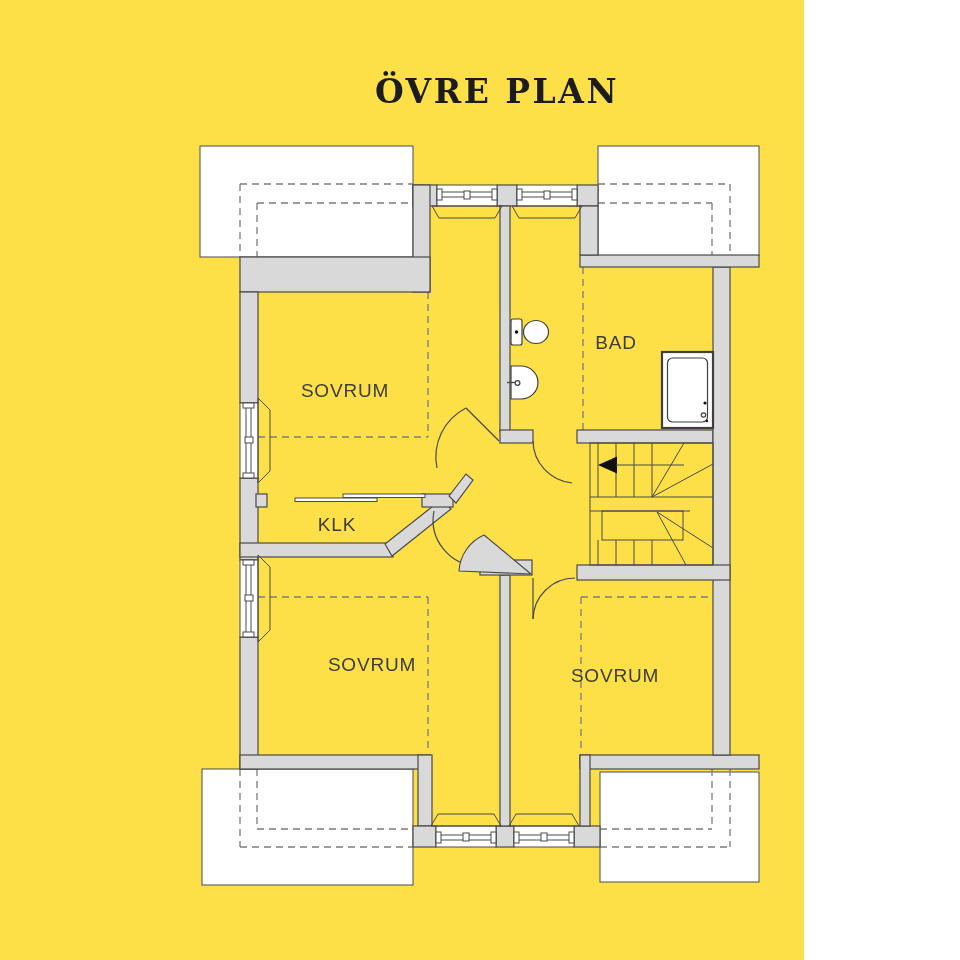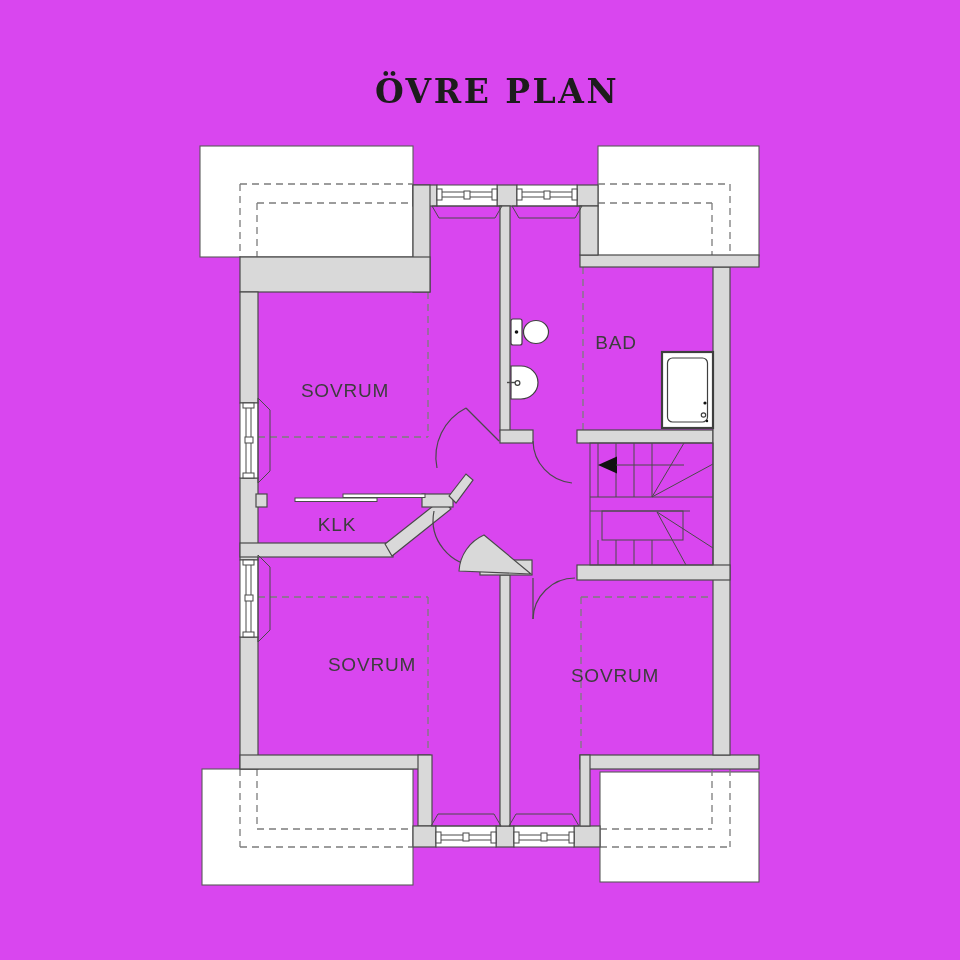--- a/index.html
+++ b/index.html
@@ -1,16 +1,16 @@
 <!DOCTYPE html>
 <html><head>
 <meta charset="utf-8">
 <style>
   html,body{margin:0;padding:0;background:#ffffff;}
-  .page{width:960px;height:960px;background:#d946ef;position:relative;overflow:hidden;}
+  .page{width:804px;height:960px;background:#fde047;position:relative;overflow:hidden;}
   svg{display:block;}
   .title-text{
     font-family:"DejaVu Serif","Liberation Serif",serif;
     font-weight:700;
     font-size:33px;
     letter-spacing:2.5px;
     fill:#1c1c1c;
   }
   .room-label{
     font-family:"Liberation Sans","DejaVu Sans",sans-serif;

